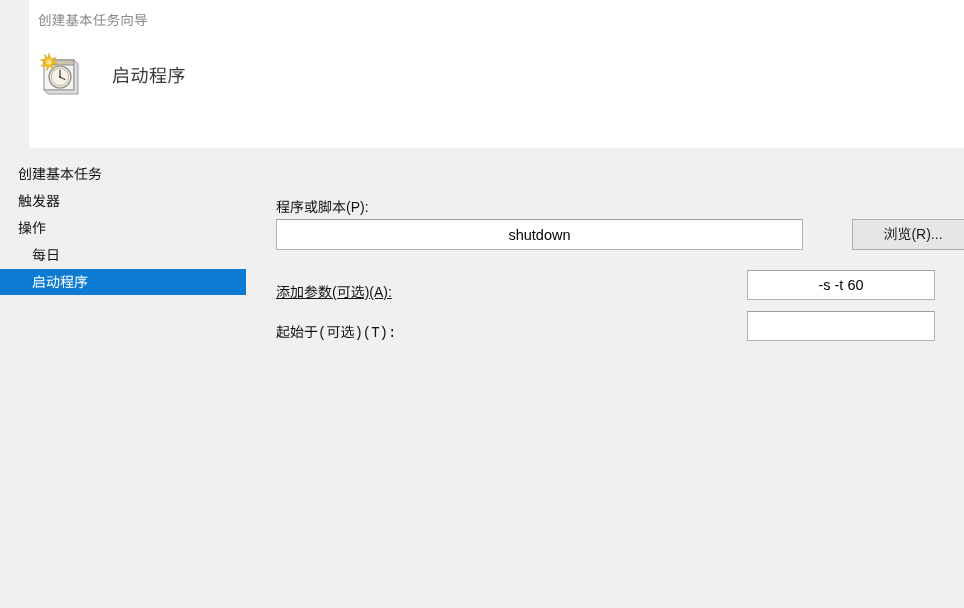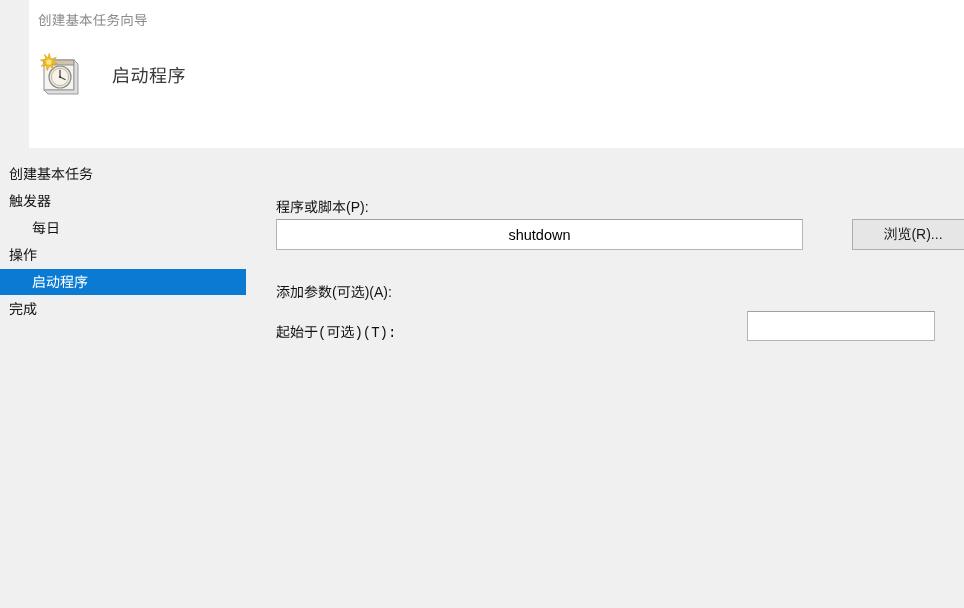--- a/index.html
+++ b/index.html
@@ -99,21 +99,21 @@
     top: 13px;
     width: 246px;
   }
 
   .nav-item {
     position: relative;
     height: 26px;
     line-height: 26px;
     font-size: 14px;
     color: #121212;
-    padding-left: 9px;
+    padding-left: 18px;
     white-space: nowrap;
     cursor: default;
   }
 
   .nav-item.sub { padding-left: 32px; }
 
   .nav-item.spaced { margin-top: 1px; }
 
   .nav-item.selected {
     background: #0a7ad3;
@@ -131,21 +131,21 @@
   }
 
   .field-label {
     position: absolute;
     font-size: 14px;
     color: #121212;
     white-space: nowrap;
   }
 
   .lbl-program  { left: 0;  top: 48px; }
-  .lbl-args     { left: 0;  top: 133px; }
+  .lbl-args     { left: 0;  top: 133px; text-decoration: underline; }
   .lbl-startin  { left: 0;  top: 173px; font-family: Liberation Mono, monospace; }
 
   .text-input {
     position: absolute;
     background: #ffffff;
     border: 1px solid #b4b4b4;
     border-top-color: #a0a0a0;
     font-family: "Liberation Sans", "DejaVu Sans", sans-serif;
     font-size: 14.5px;
     color: #000;
@@ -241,38 +241,38 @@
     </div>
   </div>
 
   <div class="body-area">
 
     <nav class="nav">
       <div class="nav-item">创建基本任务</div>
 
       <div class="nav-item spaced">触发器</div>
 
+      <div class="nav-item spaced">操作</div>
+
       <div class="nav-item sub spaced">每日</div>
 
-      <div class="nav-item spaced">操作</div>
-
       <div class="nav-item sub selected spaced">启动程序</div>
 
-      <div class="nav-item spaced">完成</div>
     </nav>
 
     <div class="form">
 
       <label class="field-label lbl-program">程序或脚本(P):</label>
 
       <input class="text-input input-program" type="text" value="shutdown" style="">
 
       <div class="browse-button">浏览(R)...</div>
 
       <label class="field-label lbl-args">添加参数(可选)(A):</label>
 
+      <input class="text-input input-args" type="text" value="-s -t 60" style="">
 
       <label class="field-label lbl-startin">起始于(可选)(T):</label>
 
       <input class="text-input input-startin" type="text" value="" style="">
     </div>
   </div>
 </div>
 
 </body></html>

